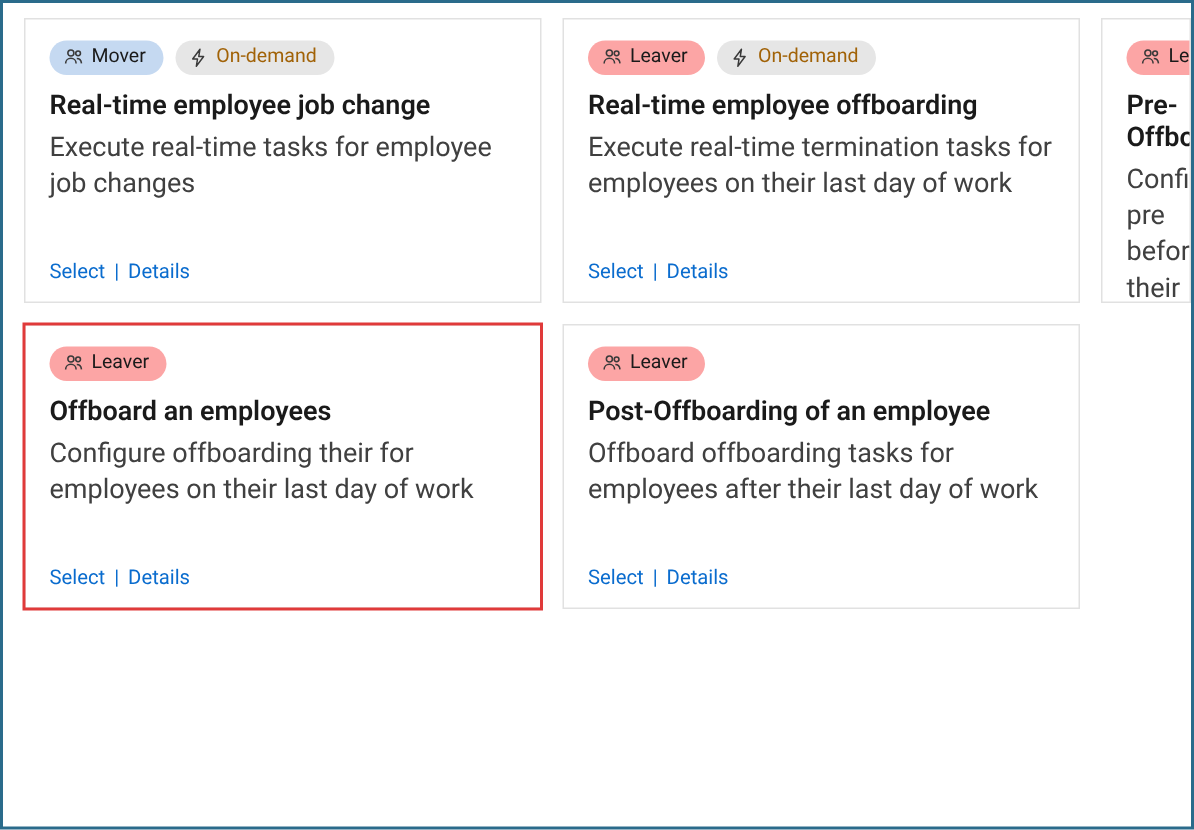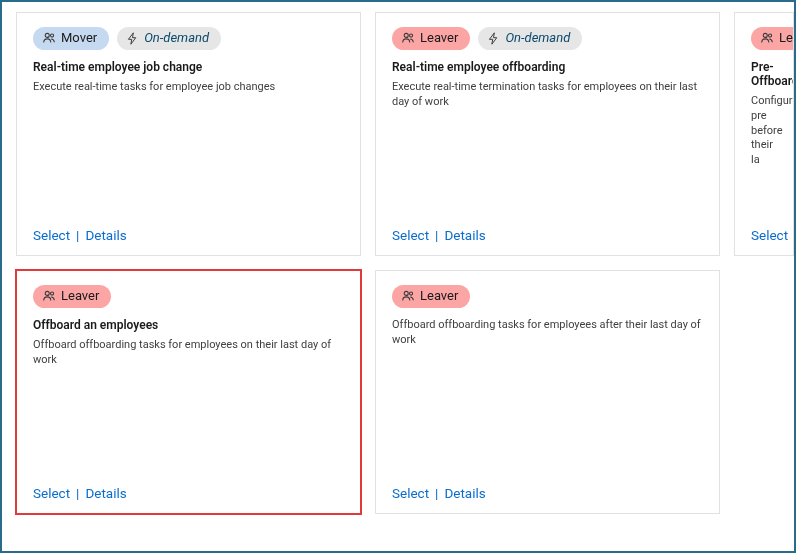--- a/index.html
+++ b/index.html
@@ -13,21 +13,21 @@
     position: relative;
   }
   .cards-wrap {
     padding: 10px 0 0 14px;
     display: flex;
     flex-wrap: wrap;
     gap: 14px;
   }
   .card {
     width: 345px;
-    height: 244px;
+    height: 190px;
     border: 1px solid #e1e1e1;
     background: #fff;
     padding: 14px 16px 12px 16px;
     display: flex;
     flex-direction: column;
     position: relative;
   }
   .card.highlighted {
     outline: 2px solid #e03a3a;
     outline-offset: -1px;
@@ -48,29 +48,29 @@
     gap: 5px;
     font-size: 13px;
     padding: 3px 12px 3px 9px;
     border-radius: 14px;
     line-height: 1.3;
     white-space: nowrap;
   }
   .tag .icon { display: inline-flex; }
   .tag.mover     { background: #c5d9f1; color: #1a1a1a; }
   .tag.leaver    { background: #fca5a5; color: #1a1a1a; }
-  .tag.ondemand  { background: #e6e6e6; color: #0c4a6e; font-style: italic; }
+  .tag.ondemand  { background: #e6e6e6; color: #a16207; }
   .card-title {
-    font-size: 12px;
+    font-size: 18px;
     font-weight: 600;
     color: #1a1a1a;
     margin-bottom: 6px;
   }
   .card-desc {
-    font-size: 11px;
+    font-size: 18px;
     color: #404040;
     line-height: 1.35;
   }
   .card-spacer { flex: 1; }
   .card-actions {
     display: flex;
     align-items: center;
     gap: 6px;
     font-size: 13.5px;
   }
@@ -177,21 +177,21 @@
               <circle cx="6" cy="5" r="2.3"></circle>
               <path d="M2 13c0-2.3 1.8-4 4-4s4 1.7 4 4"></path>
               <circle cx="11.5" cy="5.2" r="1.8"></circle>
               <path d="M10.5 9.2c1.9 0 3.3 1.4 3.6 3.6"></path>
             </svg>
           </span>
           <span>Leaver</span>
         </span>
       </div>
       <div class="card-title">Offboard an employees</div>
-      <div class="card-desc">Offboard offboarding tasks for employees on their last day of work</div>
+      <div class="card-desc">Configure offboarding their for employees on their last day of work</div>
       <div class="card-spacer"></div>
       <div class="card-actions">
         <a>Select</a>
         <span class="sep">|</span>
         <a>Details</a>
       </div>
     </div>
     <div class="card">
       <div class="tags-row">
         <span class="tag leaver">
@@ -199,20 +199,21 @@
             <svg width="14" height="14" viewBox="0 0 16 16" fill="none" stroke="#3a3a3a" stroke-width="1.2">
               <circle cx="6" cy="5" r="2.3"></circle>
               <path d="M2 13c0-2.3 1.8-4 4-4s4 1.7 4 4"></path>
               <circle cx="11.5" cy="5.2" r="1.8"></circle>
               <path d="M10.5 9.2c1.9 0 3.3 1.4 3.6 3.6"></path>
             </svg>
           </span>
           <span>Leaver</span>
         </span>
       </div>
+      <div class="card-title">Post-Offboarding of an employee</div>
       <div class="card-desc">Offboard offboarding tasks for employees after their last day of work</div>
       <div class="card-spacer"></div>
       <div class="card-actions">
         <a>Select</a>
         <span class="sep">|</span>
         <a>Details</a>
       </div>
     </div>
   </div>
 

